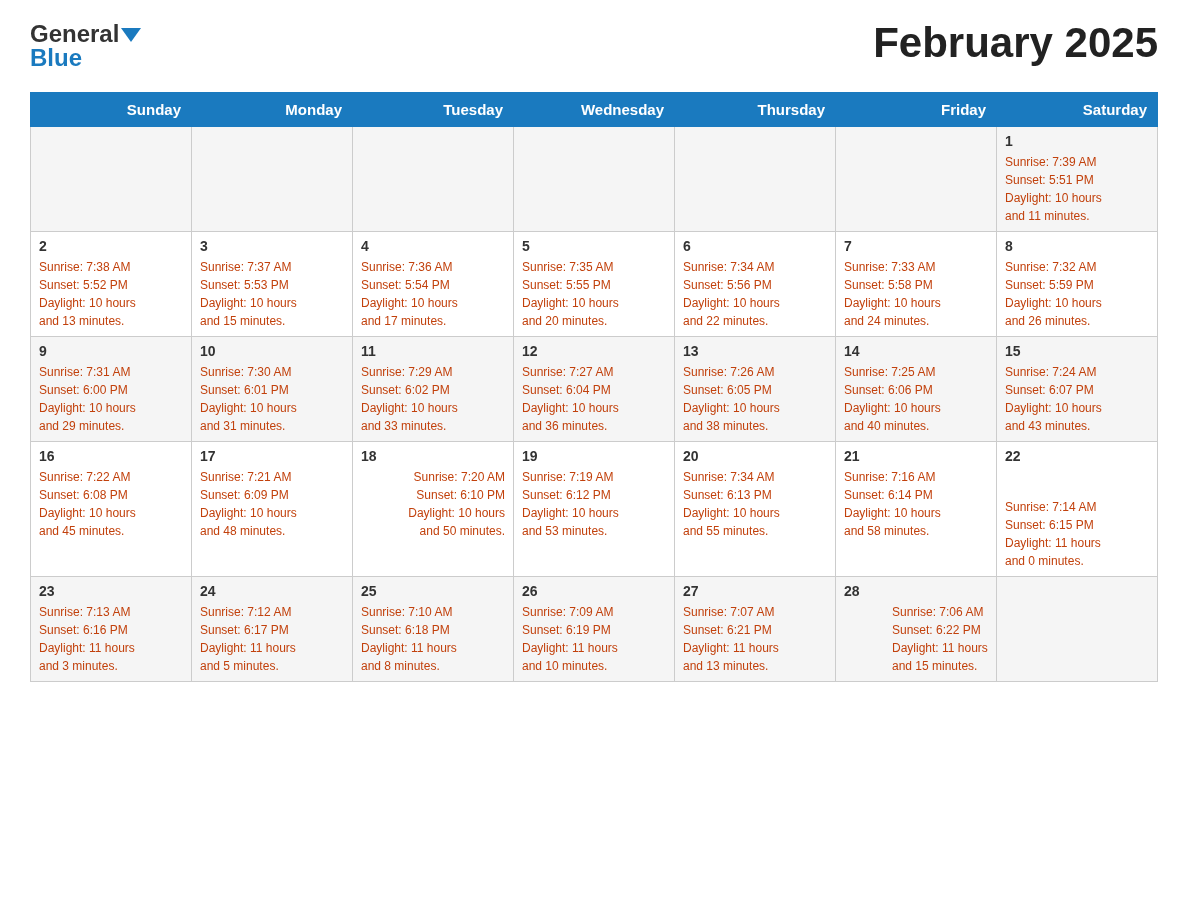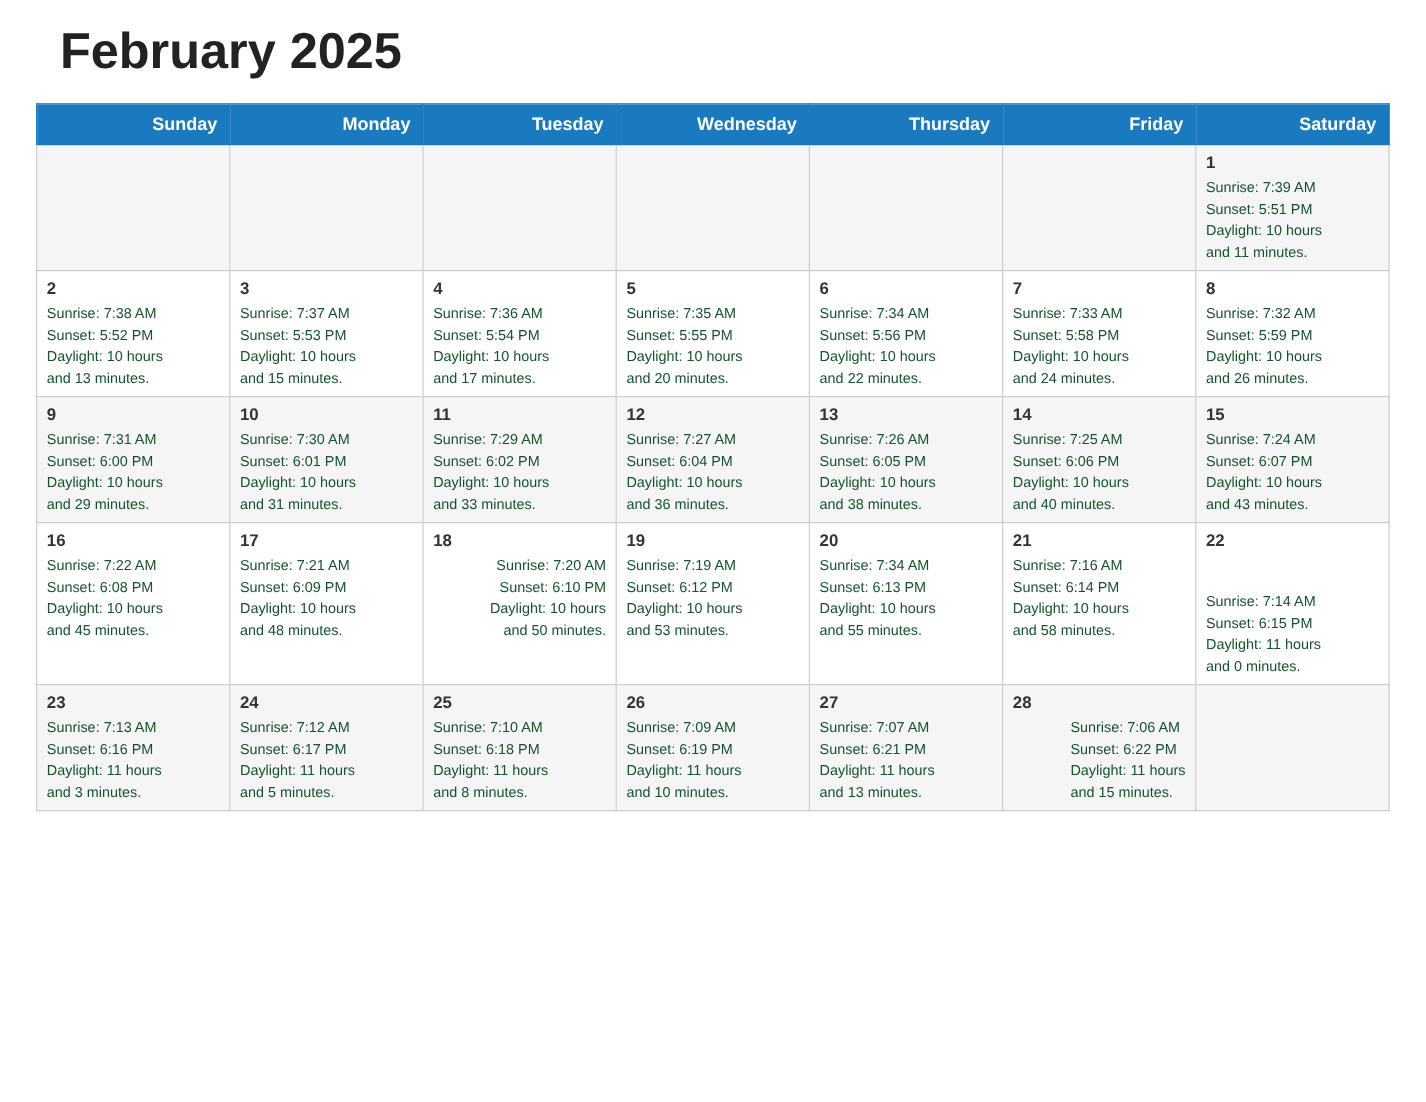--- a/index.html
+++ b/index.html
@@ -61,35 +61,47 @@
     }
     .day-number {
       font-size: 14px;
       font-weight: bold;
       display: block;
       margin-bottom: 4px;
     }
     .day-info {
       font-size: 12px;
       line-height: 1.5;
-      color: #14532d;
+      color: #c2410c;
     }
     .empty-cell {
       background: #f9f9f9;
     }
     
     .logo-container {
       display: flex;
       align-items: center;
     }
   </style>
 </head>
 <body>
 
 <div class="header">
+  <div class="logo-container">
+    <div>
+      <div style="display:flex; align-items:center;">
+        <span style="font-size:24px; font-weight:bold; color:#333;">General</span>
+
+        <svg width="20" height="14" viewBox="0 0 20 14" style="margin-left:2px; margin-top:2px;">
+          <polygon points="0,0 20,0 10,14" fill="#1a7abf"></polygon>
+        </svg>
+      </div>
+      <div style="font-size:24px; font-weight:bold; color:#1a7abf; margin-top:-4px;">Blue</div>
+    </div>
+  </div>
   <div class="title-area">
     <div class="month-title">February 2025</div>
   </div>
 </div>
 
 <table class="calendar">
   <thead>
     <tr>
 
     <th>Sunday</th>

